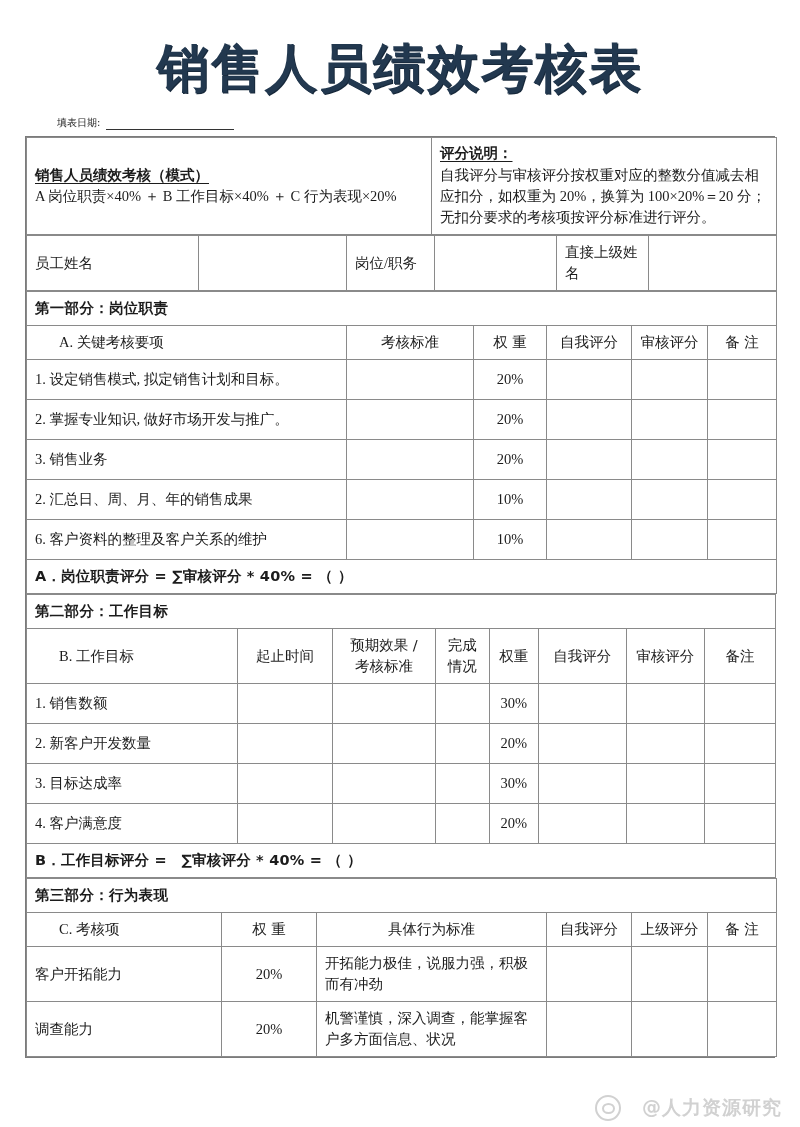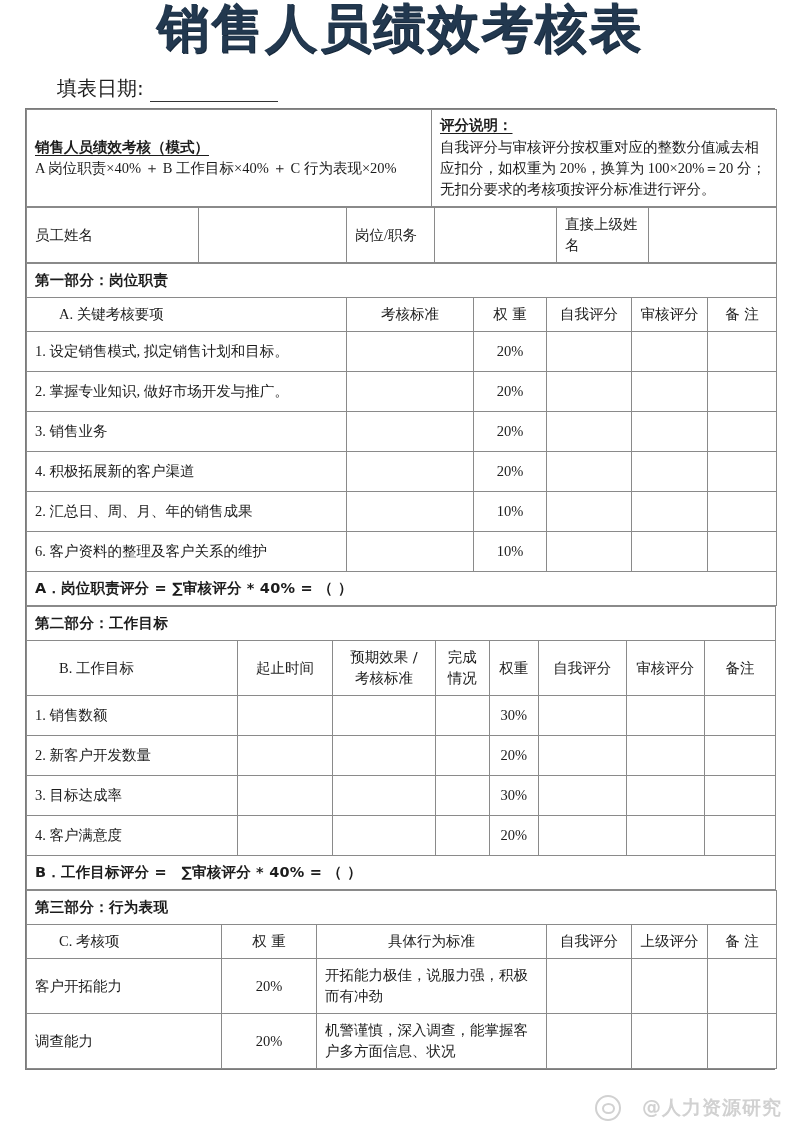--- a/index.html
+++ b/index.html
@@ -23,29 +23,30 @@
   }
 
   
   .doc-title {
     text-align: center;
     font-family: "DejaVu Sans", "Liberation Sans", sans-serif;
     font-weight: bold;
     font-size: 52px;
     letter-spacing: 2px;
     color: #22384f;
+    padding-top: 40px;
     line-height: 1.1;
     text-shadow: 1px 1px 0 #17283a;
   }
 
   
   .date-line {
     margin: 18px 0 6px 57px;
     font-family: "DejaVu Sans", "Liberation Sans", sans-serif;
-    font-size: 20px;
+    font-size: 10px;
     color: #1c1c1c;
     display: flex;
     align-items: flex-end;
   }
   .date-label { white-space: nowrap; }
   .date-blank {
     display: inline-block;
     width: 128px;
     border-bottom: 1.5px solid #333;
     height: 14px;
@@ -252,28 +253,20 @@
       </tr>
       <tr class="row-a">
         <td class="item-cell">3. 销售业务</td>
         <td></td>
         <td class="num">20%</td>
         <td></td>
         <td></td>
         <td></td>
       </tr>
       <tr class="row-a">
-        <td class="item-cell">4. 积极拓展新的客户渠道</td>
-        <td></td>
-        <td class="num">20%</td>
-        <td></td>
-        <td></td>
-        <td></td>
-      </tr>
-      <tr class="row-a">
         <td class="item-cell">2. 汇总日、周、月、年的销售成果</td>
         <td></td>
         <td class="num">10%</td>
         <td></td>
         <td></td>
         <td></td>
       </tr>
       <tr class="row-a">
         <td class="item-cell">6. 客户资料的整理及客户关系的维护</td>
         <td></td>

